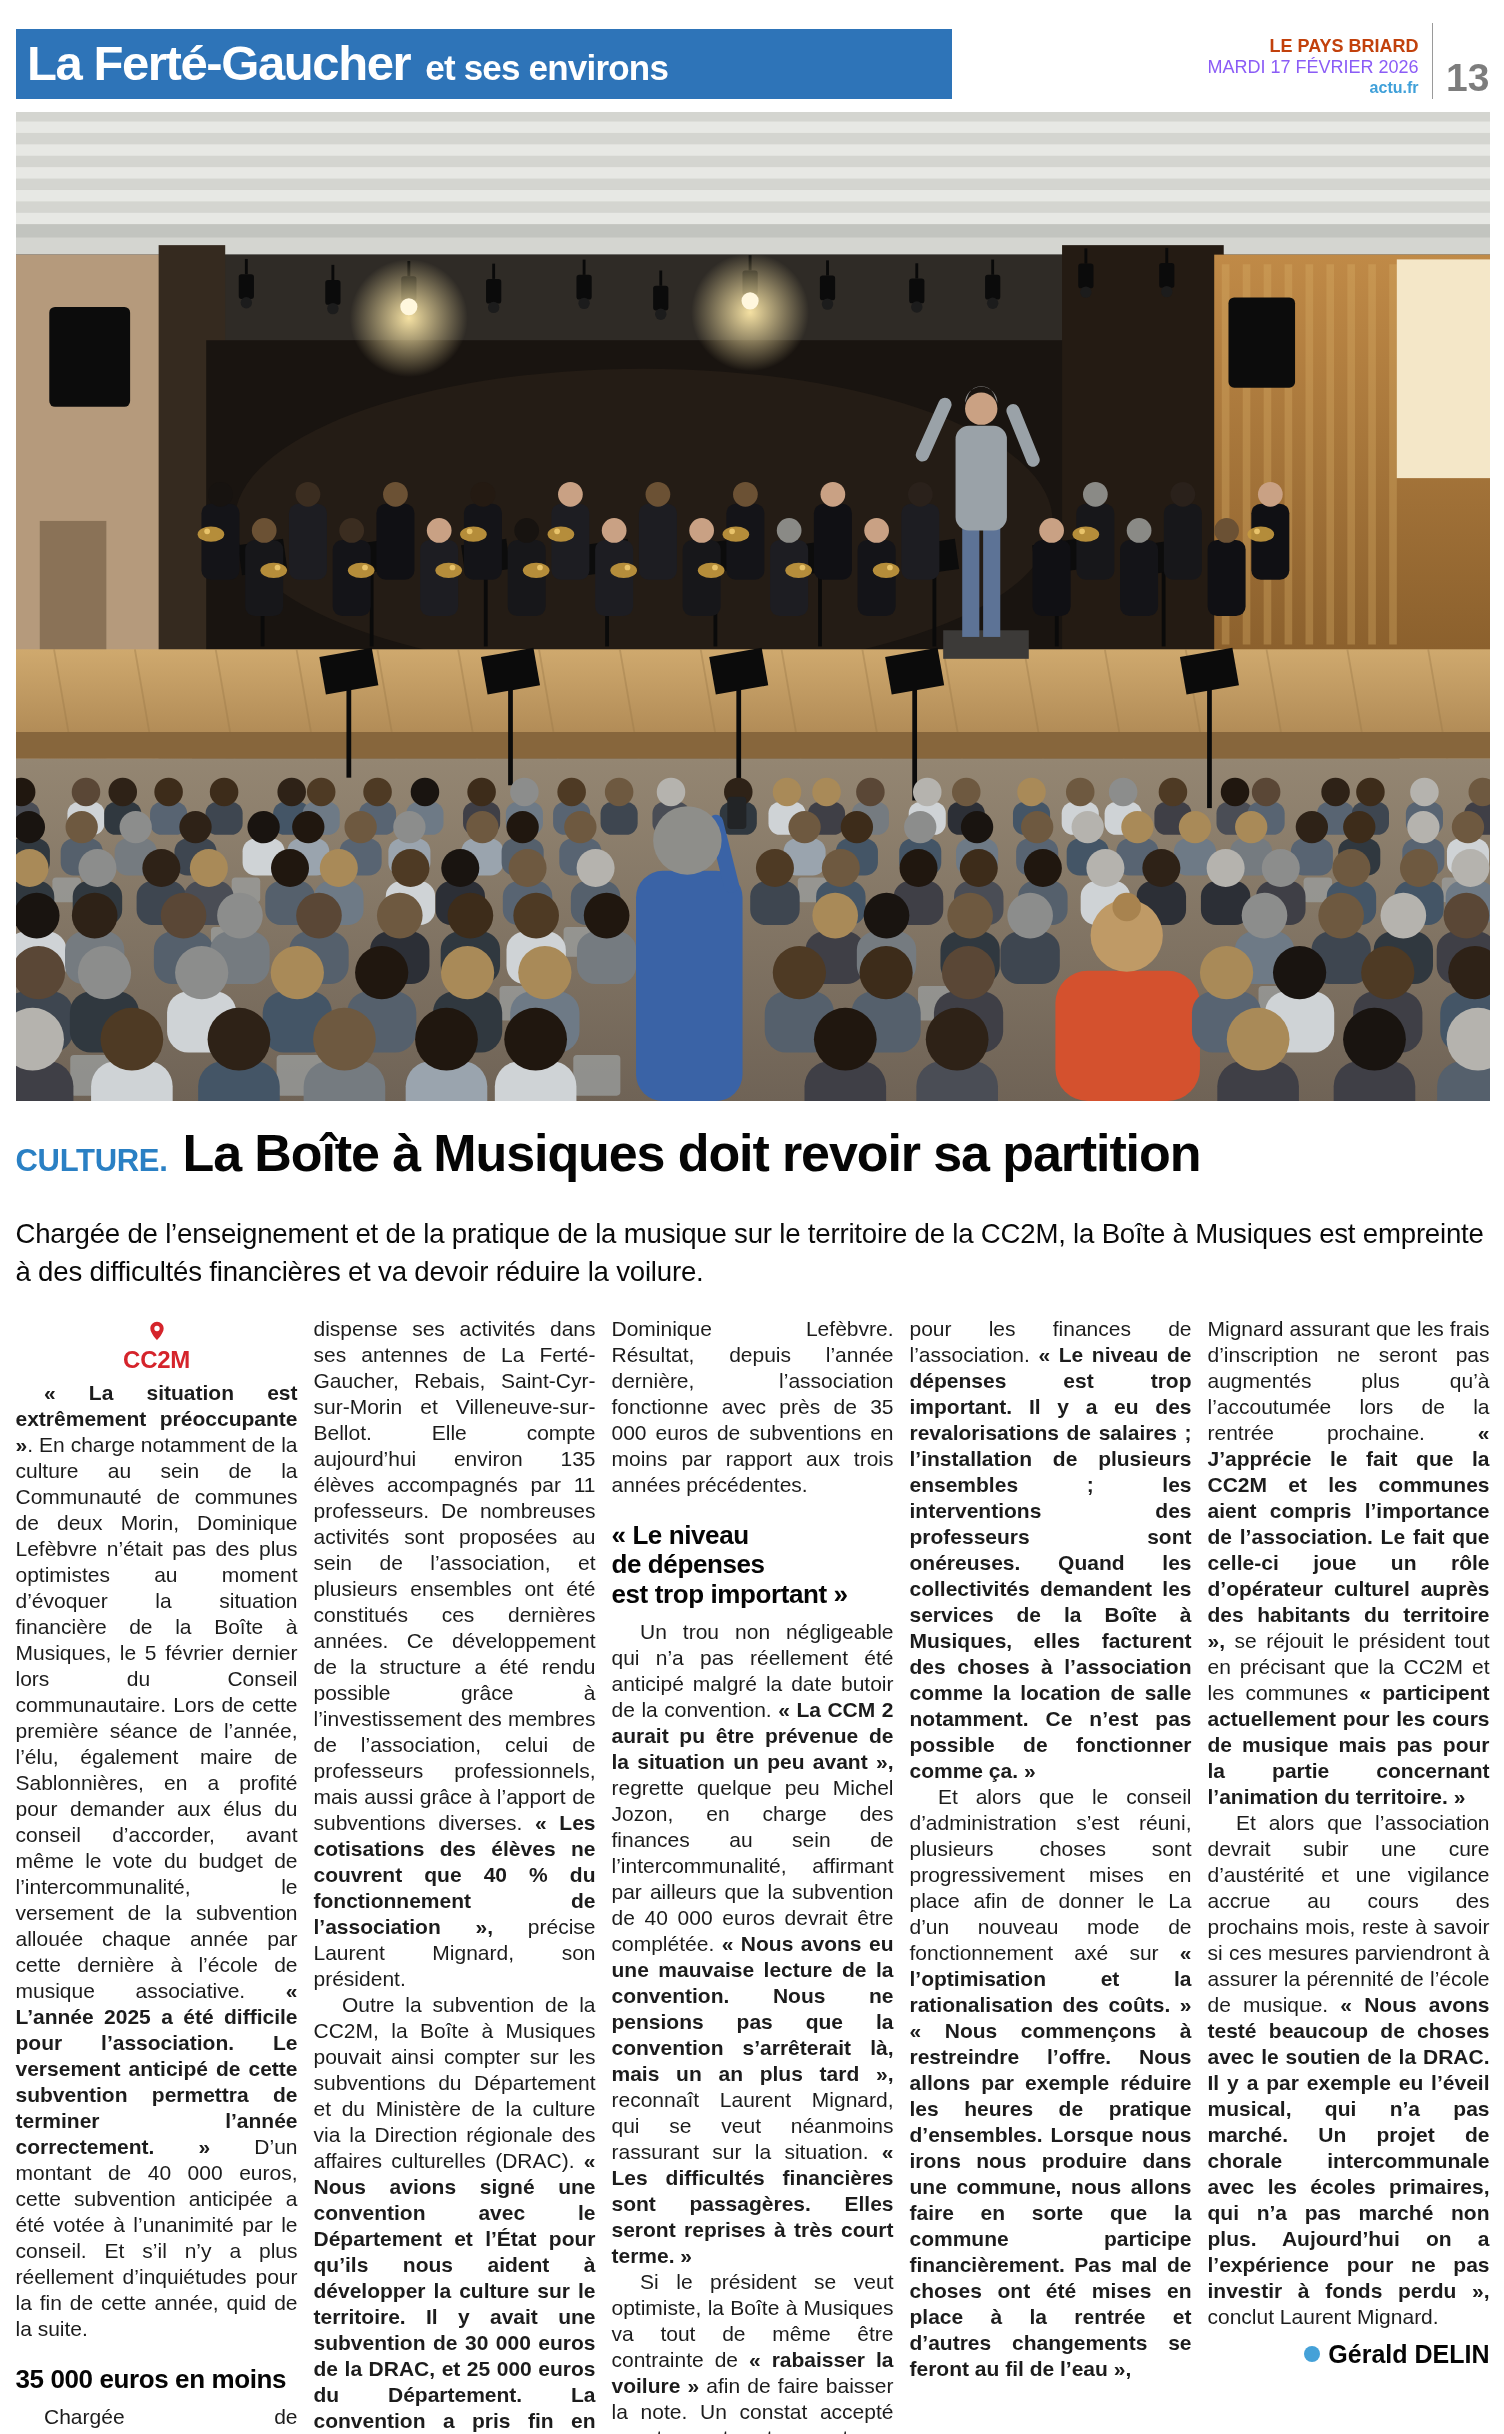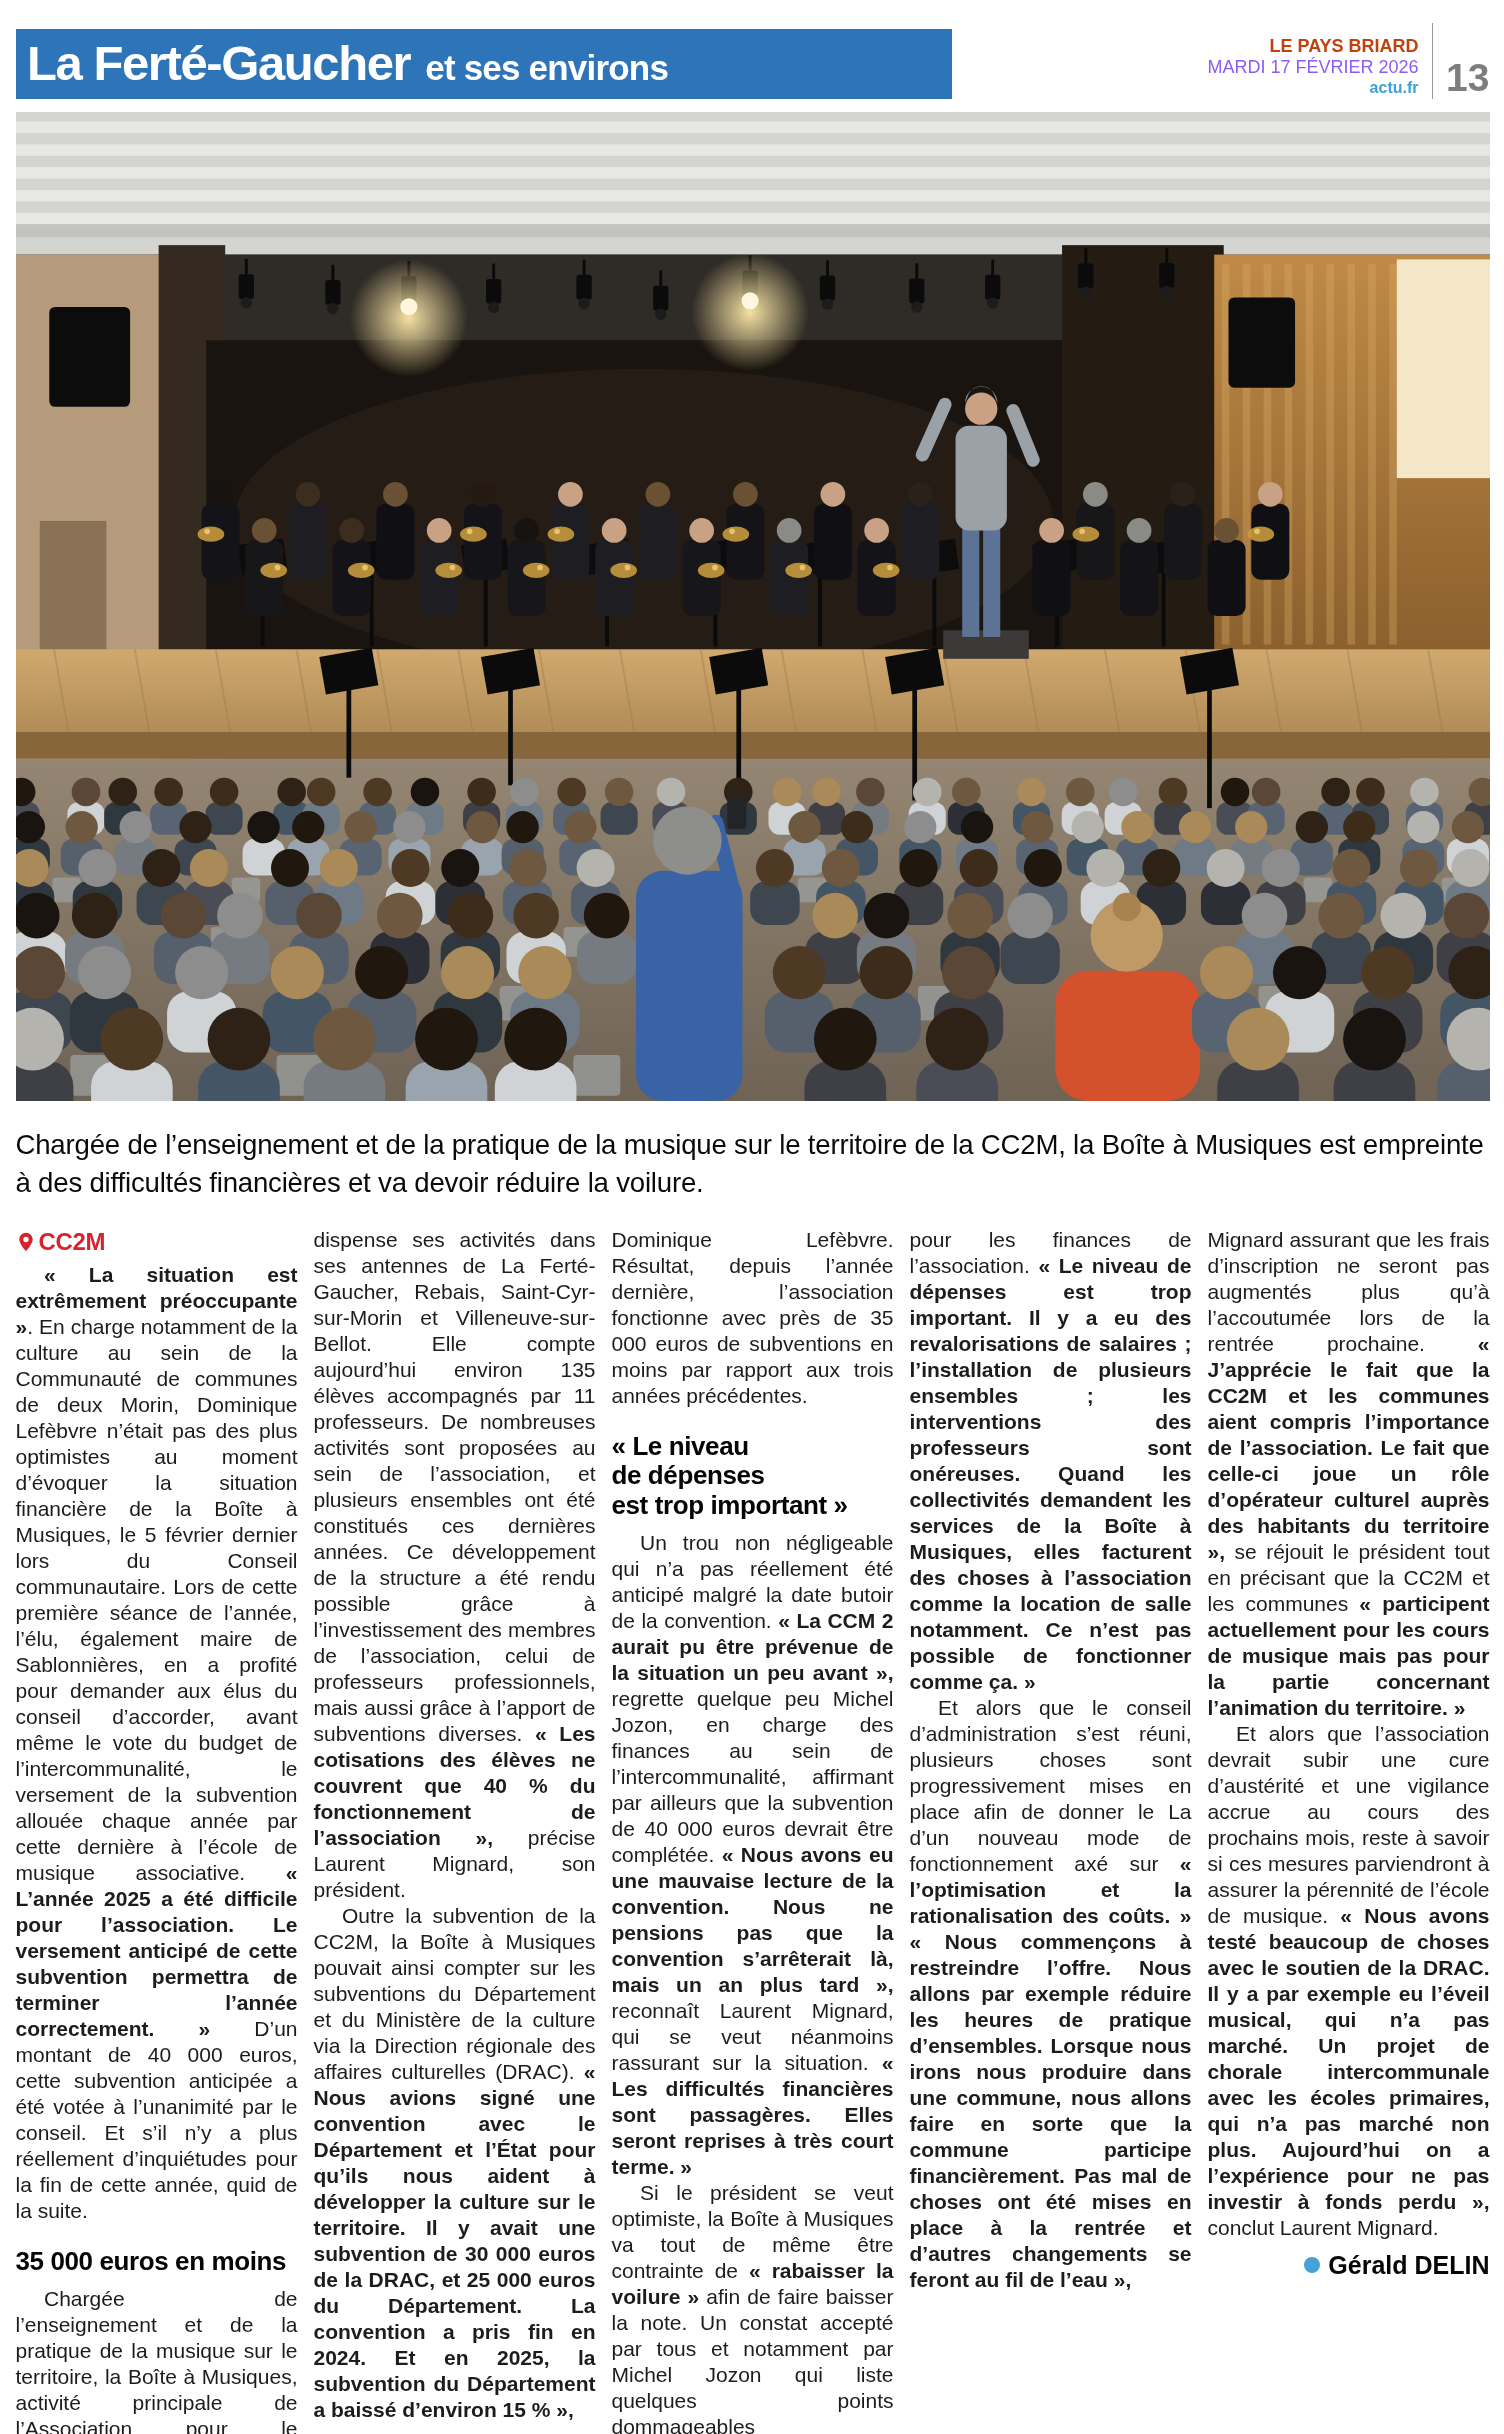--- a/index.html
+++ b/index.html
@@ -40,21 +40,21 @@
 
   
   .columns{display:flex;gap:16px;margin-top:25px;}
   .col{flex:1;min-width:0;font-size:21px;line-height:26px;text-align:justify;color:#1c1c1c;}
   .col p{margin:0;}
   .col p.indent{text-indent:28.5px;}
   .bq{font-weight:bold;}
   h3.crosshead{font-size:26px;line-height:29.5px;margin:23px 0 9.5px;letter-spacing:-0.4px;
                color:#050505;font-weight:bold;text-align:left;}
   .location-tag{display:flex;align-items:center;gap:2.9px;color:var(--c-red);font-weight:bold;
-                font-size:24px;margin:1.9px 0 7.6px;letter-spacing:-0.3px;}
+                font-size:24px;margin:1.9px 0 7.6px;letter-spacing:-0.3px;flex-direction:column;}
   .location-tag svg{display:block;flex:0 0 auto;}
   .byline{display:flex;justify-content:flex-end;align-items:center;gap:8.6px;margin-top:11.4px;
           font-size:25px;font-weight:bold;color:#050505;}
   .byline .dot{width:16px;height:16px;border-radius:50%;background:var(--c-dot);}
 </style>
 </head>
 <body style="--c-banner: #2e74b8; --c-kicker: #2a80c4; --c-red: #d5242b; --c-dot: #45a1d8; --c-site: #3fa0d9; --c-pgnum: #7d7d7d;">
 
 <div class="page">
 
@@ -582,20 +582,23 @@
           <rect x="1385.6095601886775" y="998.1" width="85.8" height="75.89999999999999" rx="26.400000000000002" fill="#3f3f46"></rect>
           <circle cx="1428.5095601886776" cy="975" r="33" fill="#191410"></circle>
           <rect x="1576.9501341650262" y="991.5" width="49.5" height="42.9" rx="4" fill="#9b9f9f" opacity="0.75"></rect>
           <rect x="1494.4501341650262" y="998.1" width="85.8" height="75.89999999999999" rx="26.400000000000002" fill="#55606c"></rect>
           <circle cx="1537.3501341650262" cy="975" r="33" fill="#b5b3ae"></circle>
         </g>
     </svg>
   </figure>
 
 
+  <h1 class="headline">
+    <span class="kicker">CULTURE.</span><span>La Boîte à Musiques doit revoir sa partition</span>
+  </h1>
 
   <p class="lede">Chargée de l’enseignement et de la pratique de la musique sur le territoire de la CC2M, la Boîte à Musiques est empreinte à des difficultés financières et va devoir réduire la voilure.</p>
 
   <div class="columns">
       <div class="col">
         <div class="location-tag">
           <svg viewBox="0 0 24 24" width="20" height="26">
             <path fill="currentColor" fill-rule="evenodd" d="M12 1C7.6 1 4 4.6 4 9c0 5.8 8 14 8 14s8-8.2 8-14c0-4.4-3.6-8-8-8zm0 11.2a3.2 3.2 0 1 1 0-6.4 3.2 3.2 0 0 1 0 6.4z"></path>
           </svg>
           <span>CC2M</span>

